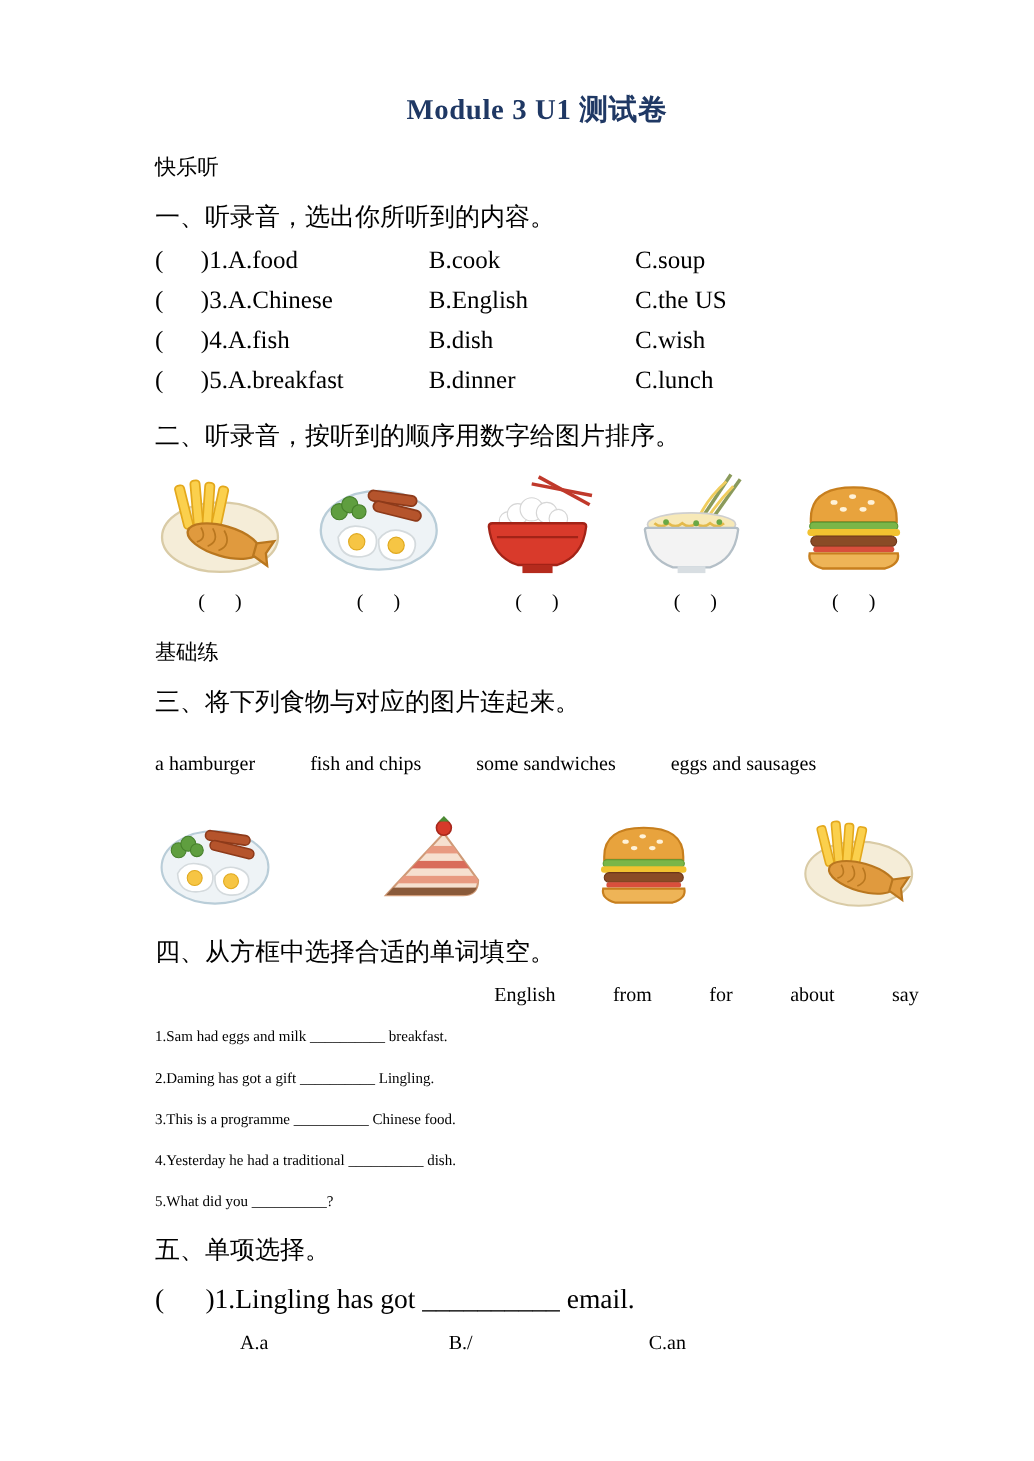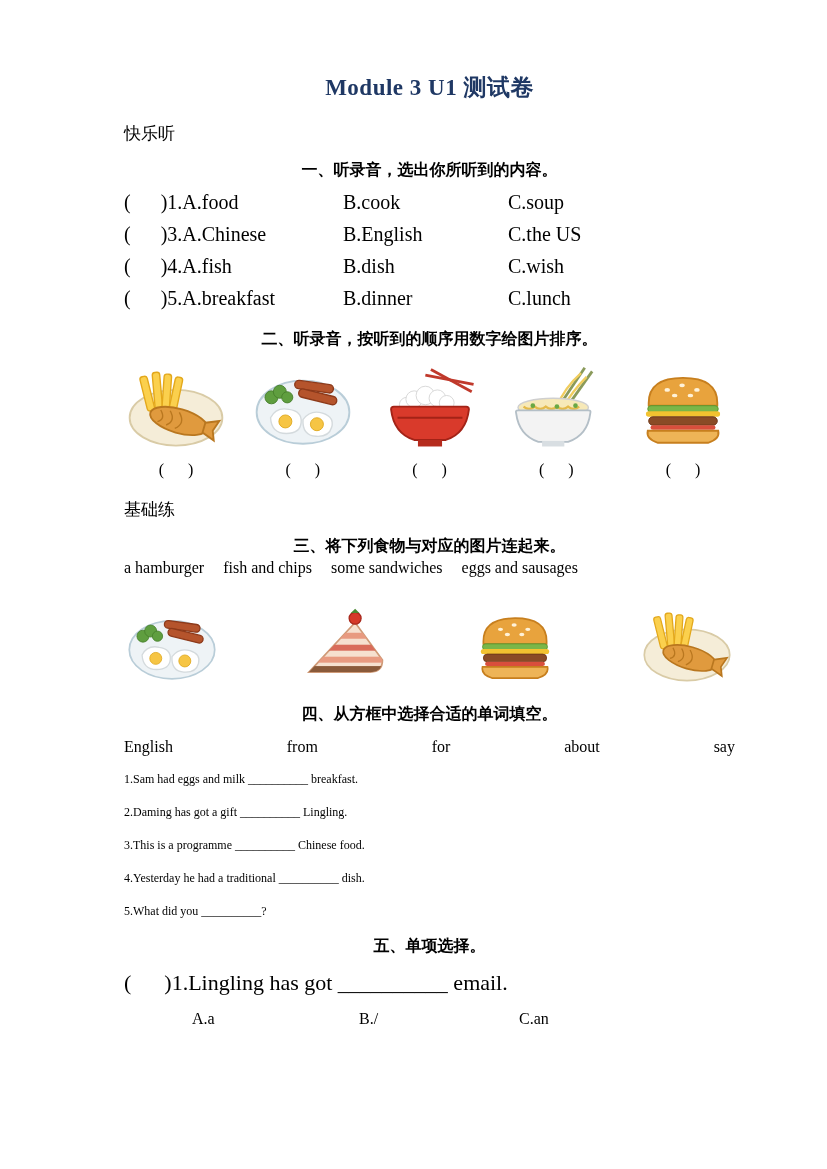--- a/index.html
+++ b/index.html
@@ -7,40 +7,40 @@
   .page {
     width:827px; height:1169px; margin:0 auto; background:#ffffff;
     font-family:"Liberation Serif", serif; color:#000;
     padding:72px 92px 0 124px; overflow:hidden; position:relative;
   }
   .title {
     text-align:center; font-size:23px; font-weight:bold;
     color:#1f3864; letter-spacing:0.5px;
   }
   .center-sub { text-align:left; font-size:17px; margin-top:19px; }
-  .heading { font-size:16px; font-weight:bold; margin-top:15px;text-align:center; }
+  .heading { font-size:20px; font-weight:normal; margin-top:15px; }
   .pre { white-space:pre; }
 
   .opt-rows { margin-top:5px; }
   .opt-row { display:flex; align-items:center; height:32px; font-size:20px; }
   .opt-row .c1 { width:219px; }
   .opt-row .c2 { width:165px; }
   .opt-row .c3 { flex:1; }
 
   .img-row { display:flex; justify-content:space-between; margin-top:12px; }
   .fig { display:flex; flex-direction:column; align-items:center; width:104px; }
   .fig svg.art { width:102px; height:92px; display:block; }
   .fig .paren { margin-top:7px; font-size:16px; }
 
   .img-row2 { display:flex; justify-content:space-between; margin-top:26px; }
   .img-row2 .fig { width:96px; }
   .img-row2 svg.art { width:94px; height:86px; }
 
-  .words-row { display:flex; gap:19px; margin-top:2px; font-size:16px; }
-  .bank-row { display:flex; justify-content:space-between; gap:46px; margin-top:13px; font-size:16px; }
+  .words-row { display:flex; gap:44px; margin-top:28px; font-size:16px; }
+  .bank-row { display:flex; justify-content:flex-end; gap:46px; margin-top:13px; font-size:16px; }
 
   .sentences { margin-top:2px; }
   .sentence { font-size:12px; margin-top:14px; line-height:19px; }
 
   .q-line { font-size:22px; margin-top:13px; }
   .abc-row { display:flex; margin-top:14px; padding-left:68px; font-size:16px; }
   .abc-row .o1 { width:167px; }
   .abc-row .o2 { width:160px; }
 
   .hidden-defs { position:absolute; width:0; height:0; overflow:hidden; }

